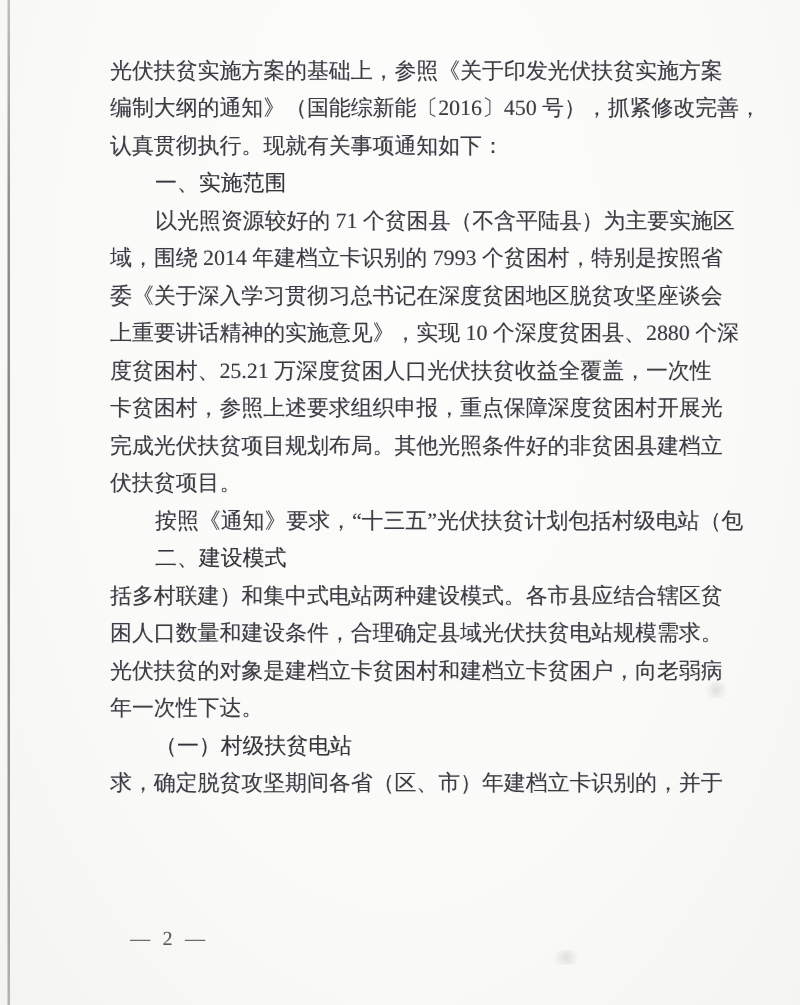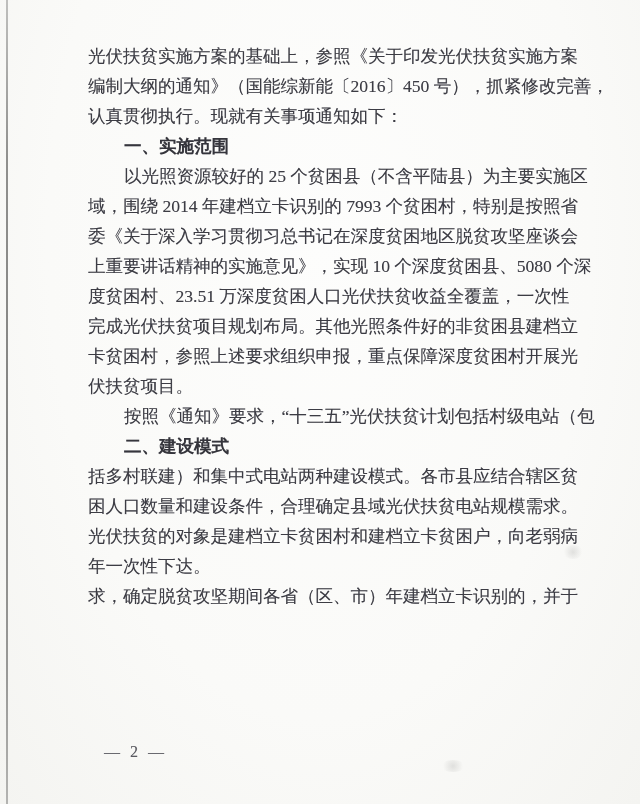--- a/index.html
+++ b/index.html
@@ -32,21 +32,21 @@
     top: 41px;
     width: 492px;
     font-size: 17.5px;
     line-height: 30px;
     color: #3c3c44;
     text-shadow: 0.3px 0.3px 0.6px rgba(60, 60, 68, 0.35);
     white-space: nowrap;
   }
   .line { height: 30px; }
   .line.indent { text-indent: 36px; }
-  .line.heading { font-weight: 700; color: #35353c; }
+  .line.heading { font-weight: 400; color: #35353c; }
   .page-footer {
     position: absolute;
     left: 104px;
     top: 740px;
     font-size: 16px;
     line-height: 24px;
     color: #595960;
     letter-spacing: 3px;
     text-shadow: 0.3px 0.3px 0.5px rgba(80, 80, 88, 0.3);
   }
@@ -61,32 +61,33 @@
 </head>
 <body>
 
 <div class="scan-page">
   <div class="scan-edge-line"></div>
   <div class="text-block">
       <div class="line">光伏扶贫实施方案的基础上，参照《关于印发光伏扶贫实施方案</div>
       <div class="line">编制大纲的通知》（国能综新能〔2016〕450 号），抓紧修改完善，</div>
       <div class="line">认真贯彻执行。现就有关事项通知如下：</div>
       <div class="line indent heading">一、实施范围</div>
-      <div class="line indent">以光照资源较好的 25 个贫困县（不含平陆县）为主要实施区</div>
+      <div class="line indent">以光照资源较好的 71 个贫困县（不含平陆县）为主要实施区</div>
       <div class="line">域，围绕 2014 年建档立卡识别的 7993 个贫困村，特别是按照省</div>
       <div class="line">委《关于深入学习贯彻习总书记在深度贫困地区脱贫攻坚座谈会</div>
-      <div class="line">上重要讲话精神的实施意见》，实现 10 个深度贫困县、5080 个深</div>
-      <div class="line">度贫困村、23.51 万深度贫困人口光伏扶贫收益全覆盖，一次性</div>
+      <div class="line">上重要讲话精神的实施意见》，实现 10 个深度贫困县、2880 个深</div>
+      <div class="line">度贫困村、25.21 万深度贫困人口光伏扶贫收益全覆盖，一次性</div>
+      <div class="line">卡贫困村，参照上述要求组织申报，重点保障深度贫困村开展光</div>
       <div class="line">完成光伏扶贫项目规划布局。其他光照条件好的非贫困县建档立</div>
-      <div class="line">卡贫困村，参照上述要求组织申报，重点保障深度贫困村开展光</div>
       <div class="line">伏扶贫项目。</div>
       <div class="line indent">按照《通知》要求，“十三五”光伏扶贫计划包括村级电站（包</div>
       <div class="line indent heading">二、建设模式</div>
       <div class="line">括多村联建）和集中式电站两种建设模式。各市县应结合辖区贫</div>
       <div class="line">困人口数量和建设条件，合理确定县域光伏扶贫电站规模需求。</div>
       <div class="line">光伏扶贫的对象是建档立卡贫困村和建档立卡贫困户，向老弱病</div>
       <div class="line">年一次性下达。</div>
+      <div class="line indent heading">（一）村级扶贫电站</div>
       <div class="line">求，确定脱贫攻坚期间各省（区、市）年建档立卡识别的，并于</div>
     </div>
   <div class="page-footer">— 2 —</div>
   <div class="smudge s1"></div>
   <div class="smudge s2"></div>
 </div>
 
 </body></html>

